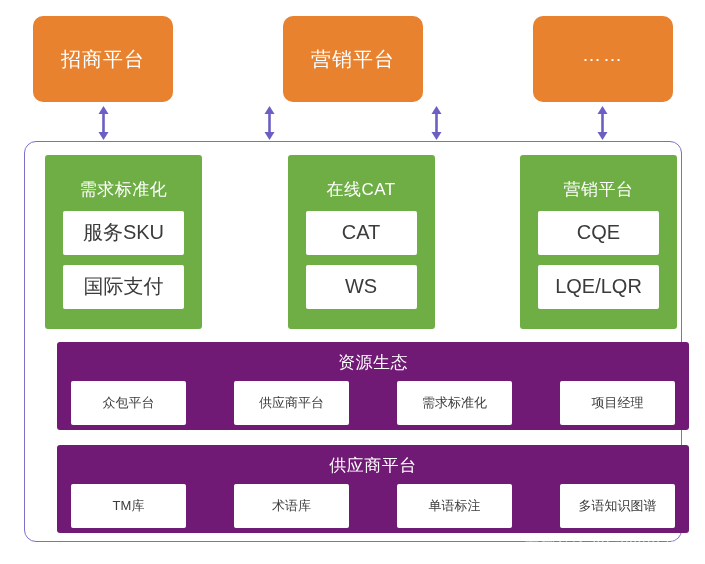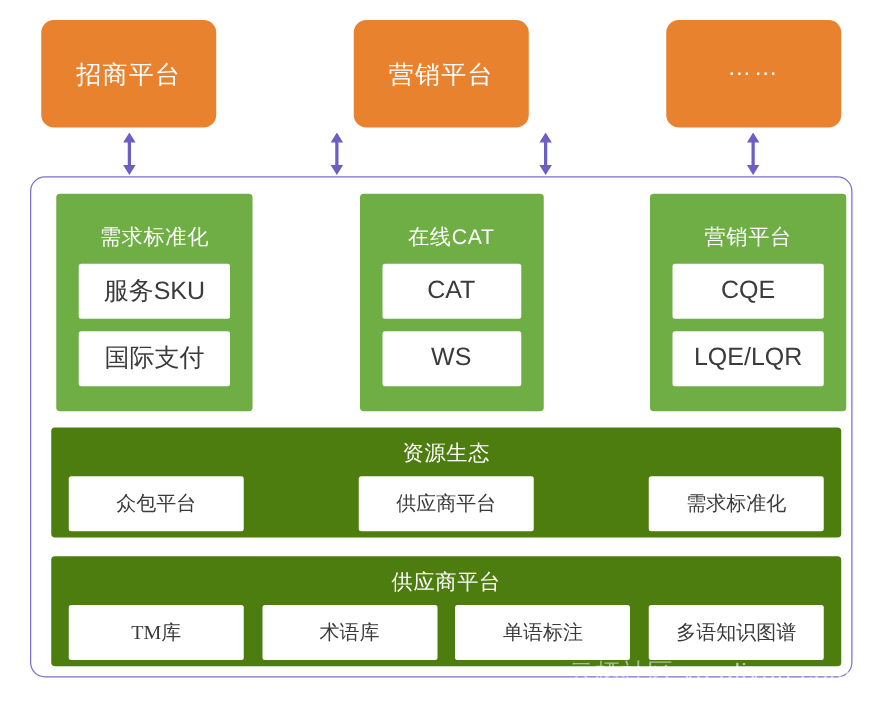--- a/index.html
+++ b/index.html
@@ -114,65 +114,65 @@
     align-items: center;
     justify-content: center;
     font-size: 20px;
     color: #3B3B3B;
     margin-bottom: 10px;
   }
 
   
   .blue-band {
     position: absolute;
-    left: 16px;
+    left: 32px;
     width: 632px;
     height: 88px;
-    background: #4d7c0f;
+    background: #701a75;
     border-radius: 3px;
     box-sizing: border-box;
   }
   .blue-band.band1 { top: 200px; }
   .blue-band.band2 { top: 303px; }
   .blue-title {
     color: #ffffff;
     font-size: 17px;
     text-align: center;
     padding: 9px 0 7px 0;
     letter-spacing: 0.5px;
   }
   .blue-items {
     display: flex;
     justify-content: space-between;
     padding: 0 14px;
   }
   .blue-item {
-    width: 140px;
+    width: 115px;
     height: 44px;
     background: #ffffff;
     border-radius: 2px;
     display: flex;
     align-items: center;
     justify-content: center;
-    font-size: 16px;
+    font-size: 13px;
     color: #3B3B3B;
-    font-family: Liberation Serif, serif;
   }
 
   
   .watermark {
     position: absolute;
-    right: 24px;
+    right: 8px;
     bottom: 12px;
-    font-size: 20px;
+    font-size: 15px;
     color: rgba(255,255,255,0.62);
     letter-spacing: 1px;
     white-space: nowrap;
     pointer-events: none;
     mix-blend-mode: screen;
+    font-style: italic;
   }
   .watermark .wm-cn { color: rgba(230,235,250,0.55); }
 </style>
 </head>
 <body>
 
 <div id="stage">
 
   <div class="top-row">
     <div class="orange-box">
@@ -240,20 +240,21 @@
       </div>
 
     </div>
 
     <div class="blue-band band1">
       <div class="blue-title">资源生态</div>
       <div class="blue-items">
         <div class="blue-item">众包平台</div>
         <div class="blue-item">供应商平台</div>
         <div class="blue-item">需求标准化</div>
+        <div class="blue-item">项目经理</div>
       </div>
     </div>
 
     <div class="blue-band band2">
       <div class="blue-title">供应商平台</div>
       <div class="blue-items">
         <div class="blue-item">TM库</div>
         <div class="blue-item">术语库</div>
         <div class="blue-item">单语标注</div>
         <div class="blue-item">多语知识图谱</div>

